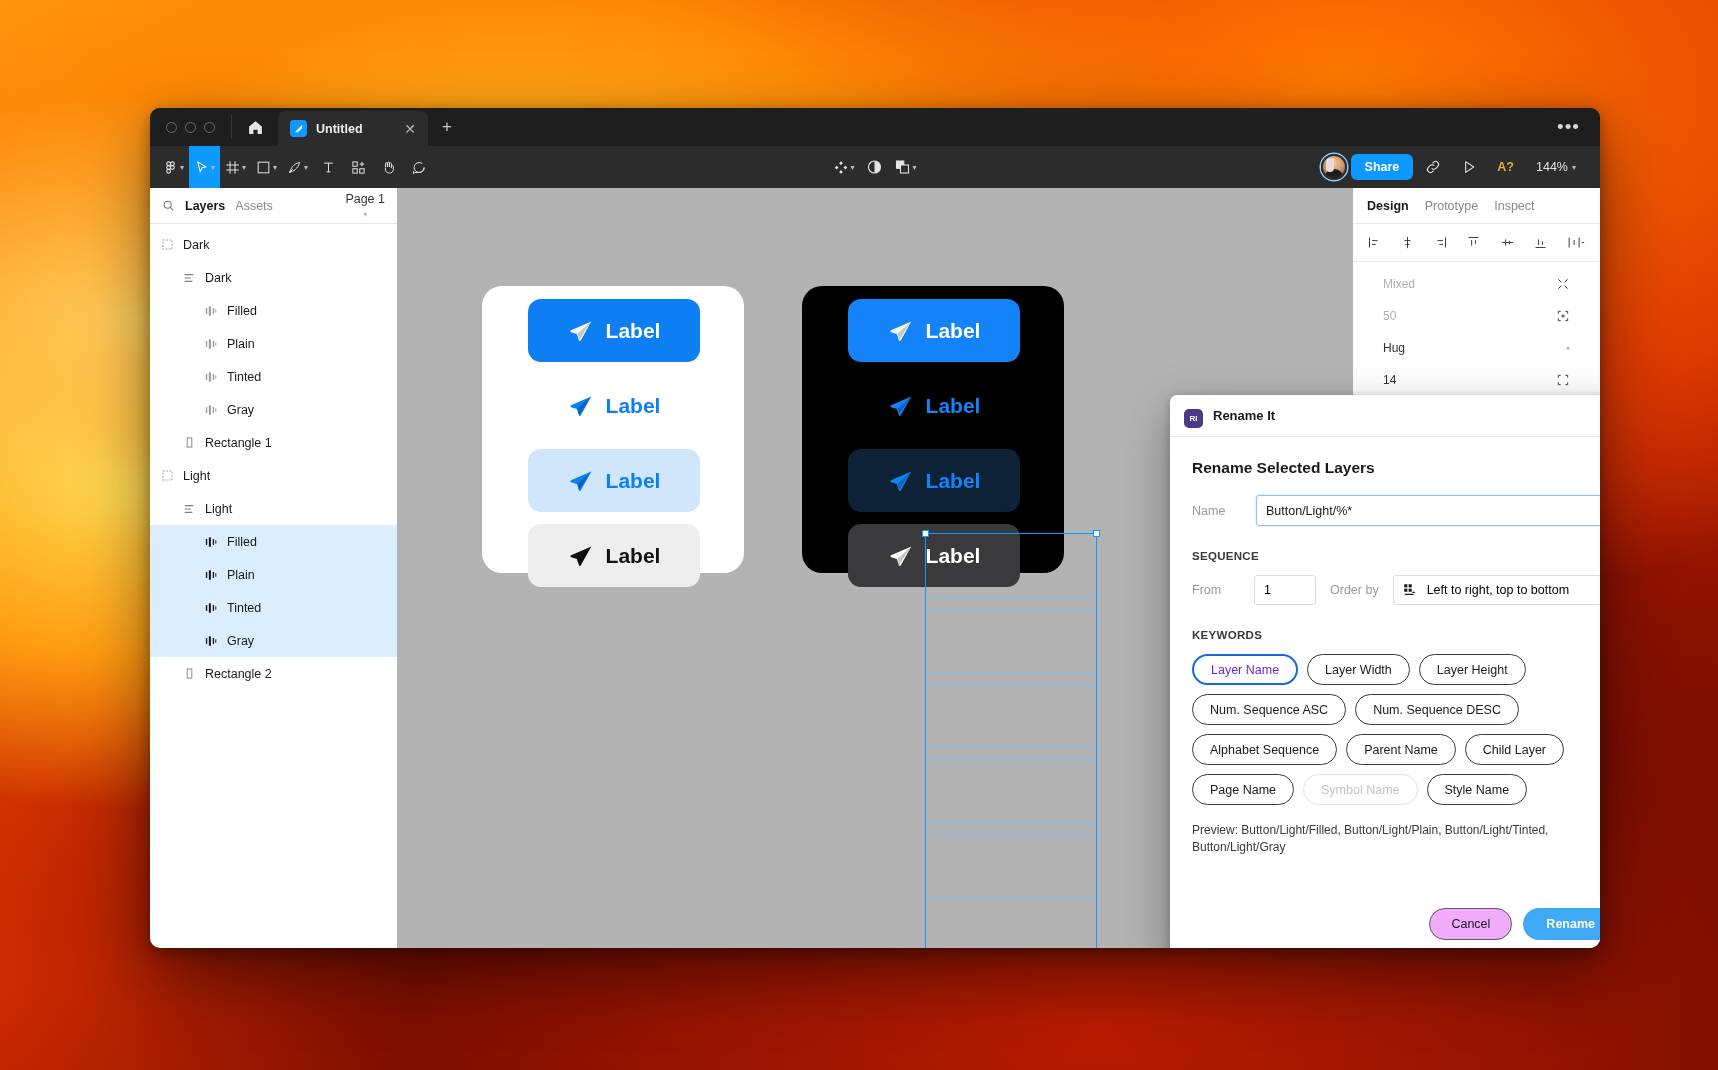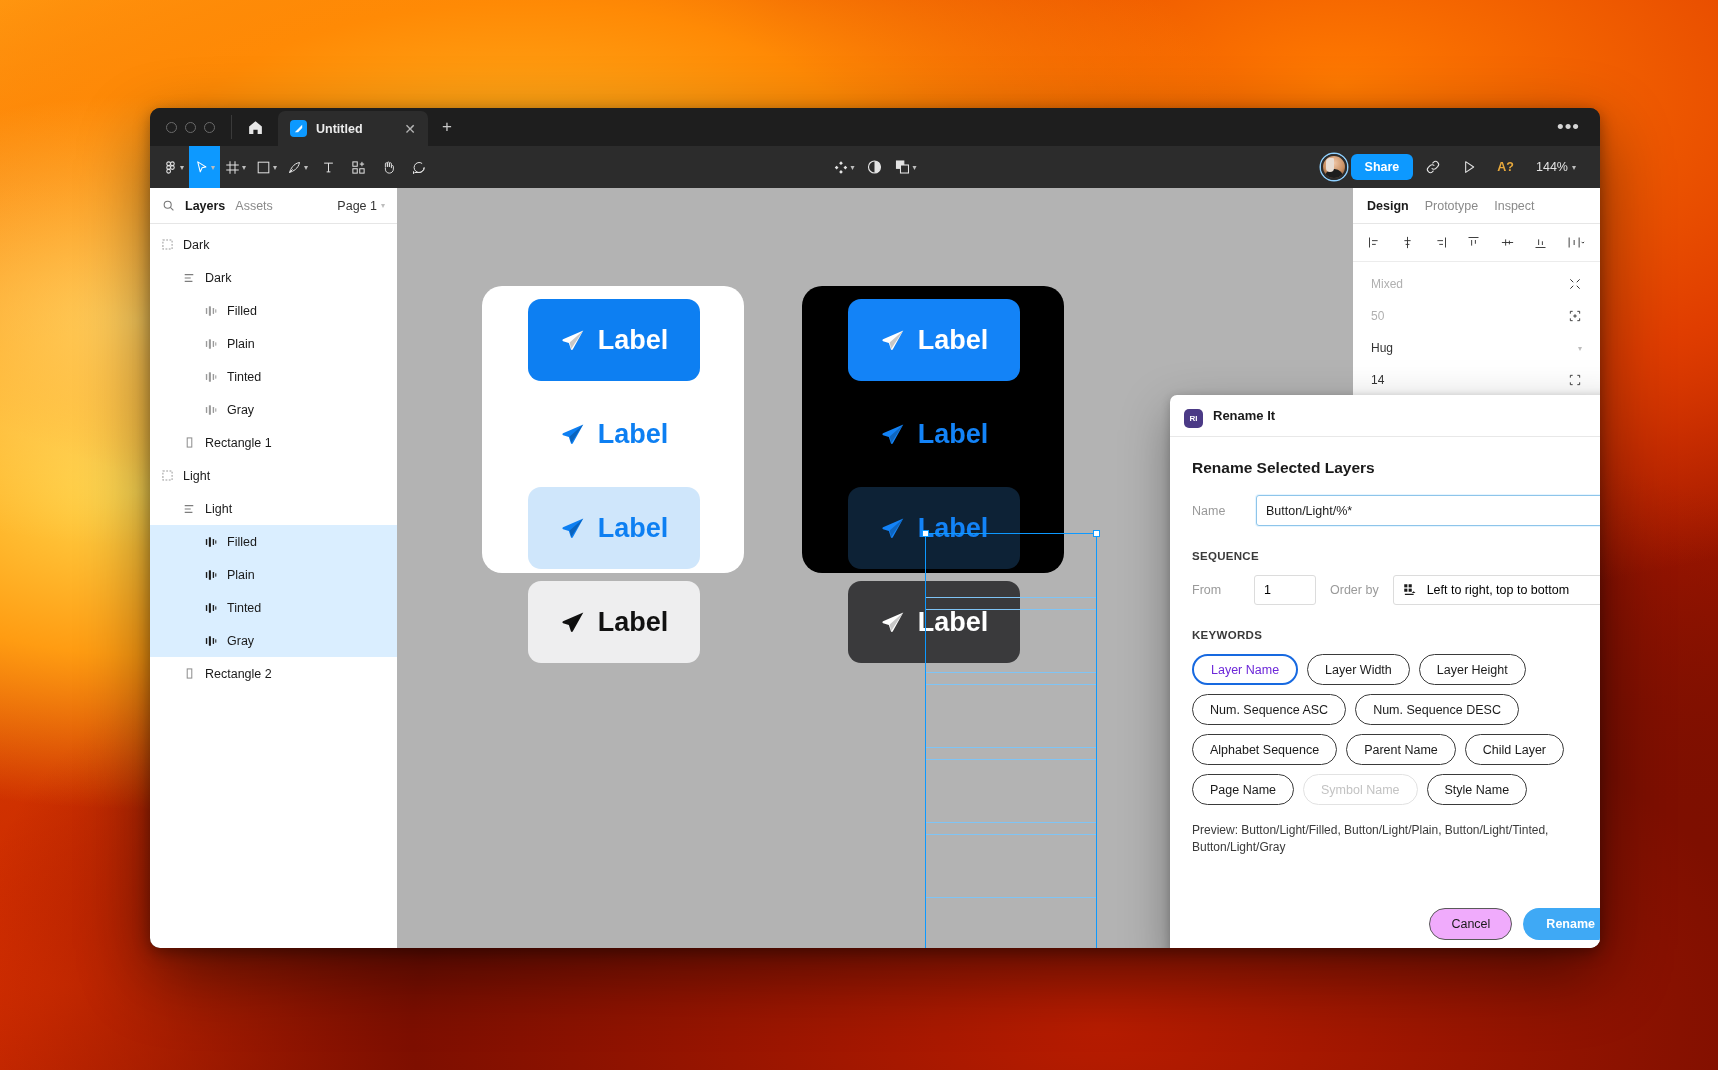--- a/index.html
+++ b/index.html
@@ -82,59 +82,59 @@
   .ticon { color: #e3e3e3; padding: 0 8px; display: flex; align-items: center; font-size: 14px; }
   .zoomlvl { color: #e3e3e3; font-size: 12.5px; display: flex; align-items: center; gap: 4px; padding: 0 6px 0 10px; }
   
   .workspace { flex: 1; display: flex; min-height: 0; position: relative; }
   
   .leftpanel { width: 247px; background: #fff; flex: none; display: flex; flex-direction: column; }
   .lp-head { height: 36px; display: flex; align-items: center; padding: 10px 12px; gap: 10px;
     border-bottom: 1px solid #e6e6e6; }
   .lp-tab { font-size: 12.5px; color: #8a8a8a; }
   .lp-tab.sel { color: #1a1a1a; font-weight: 700; }
-  .lp-page { margin-left: auto; font-size: 12.5px; color: #333; display: flex; align-items: center; gap: 4px; }
+  .lp-page { margin-left: auto; font-size: 12.5px; color: #333; display: flex; align-items: center; gap: 4px; flex-direction: column; }
   .layer-list { flex: 1; overflow: hidden; padding-top: 4px; }
   .layer {
     height: 33px; display: flex; align-items: center; gap: 9px; font-size: 12.5px; color: #1a1a1a;
     padding-right: 10px;
   }
   .layer.sel { background: #daeeff; }
   .lyr-ico { width: 14px; display: flex; align-items: center; justify-content: center; flex: none; }
   
   .canvas { flex: 1; background: #b3b3b3; position: relative; overflow: hidden; }
   .frame-light {
     position: absolute; left: 85px; top: 98px; width: 262px; height: 287px;
     background: #fff; border-radius: 20px;
   }
   .frame-dark {
     position: absolute; left: 405px; top: 98px; width: 262px; height: 287px;
     background: #000; border-radius: 20px;
   }
   .btnstack { position: absolute; left: 46px; top: 13px; width: 172px; }
-  .fbtn { height: 82px; border-radius: 13px; display: flex; align-items: center;
-    justify-content: center; gap: 12px; font-size: 27px; font-weight: 700; }
+  .fbtn { height: 63px; border-radius: 13px; display: flex; align-items: center;
+    justify-content: center; gap: 12px; font-size: 21px; font-weight: 700; }
   .fgap { height: 12px; }
   .selbox { position: absolute; left: 528px; top: 345px; width: 172px; height: 444px;
     border: 1.2px solid #0d99ff; pointer-events: none; }
   .sel-h { position: absolute; left: 0; right: 0; height: 0; border-top: 1.2px solid #7fc4f5; }
   .handle { position: absolute; width: 7px; height: 7px; background: #fff;
     border: 1.2px solid #0d99ff; }
   
   .rightpanel { width: 247px; background: #fff; flex: none; display: flex; flex-direction: column;
     font-size: 12px; color: #333; }
   .rp-tabs { height: 36px; display: flex; align-items: center; gap: 16px; padding: 0 14px;
     border-bottom: 1px solid #e6e6e6; }
   .rp-tab { font-size: 12.5px; color: #8a8a8a; }
   .rp-tab.sel { color: #1a1a1a; font-weight: 700; }
   .rp-align { height: 38px; display: flex; align-items: center; justify-content: space-between;
     padding: 0 14px; border-bottom: 1px solid #ececec; color: #333; }
   .rp-row { display: flex; align-items: center; justify-content: space-between;
     padding: 9px 14px; }
-  .rp-sec { border-bottom: 1px solid #ececec; padding: 6px 4px; }
+  .rp-sec { border-bottom: 1px solid #ececec; padding: 6px 16px; }
   .muted { color: #b0b0b0; }
   .plus { font-size: 15px; color: #444; }
   .compprev { width: 62px; height: 62px; border: 1px solid #e6e6e6; border-radius: 3px;
     display:flex; align-items:center; justify-content:center; position: relative; }
   .help-fab { position: absolute; right: 22px; bottom: 18px; width: 32px; height: 32px;
     border-radius: 50%; background: #222; color: #fff; display: flex; align-items: center;
     justify-content: center; font-size: 15px; font-weight: 600; }
   
   #modal {
     position: absolute; left: 1020px; top: 287px; width: 470px; height: 563px;

